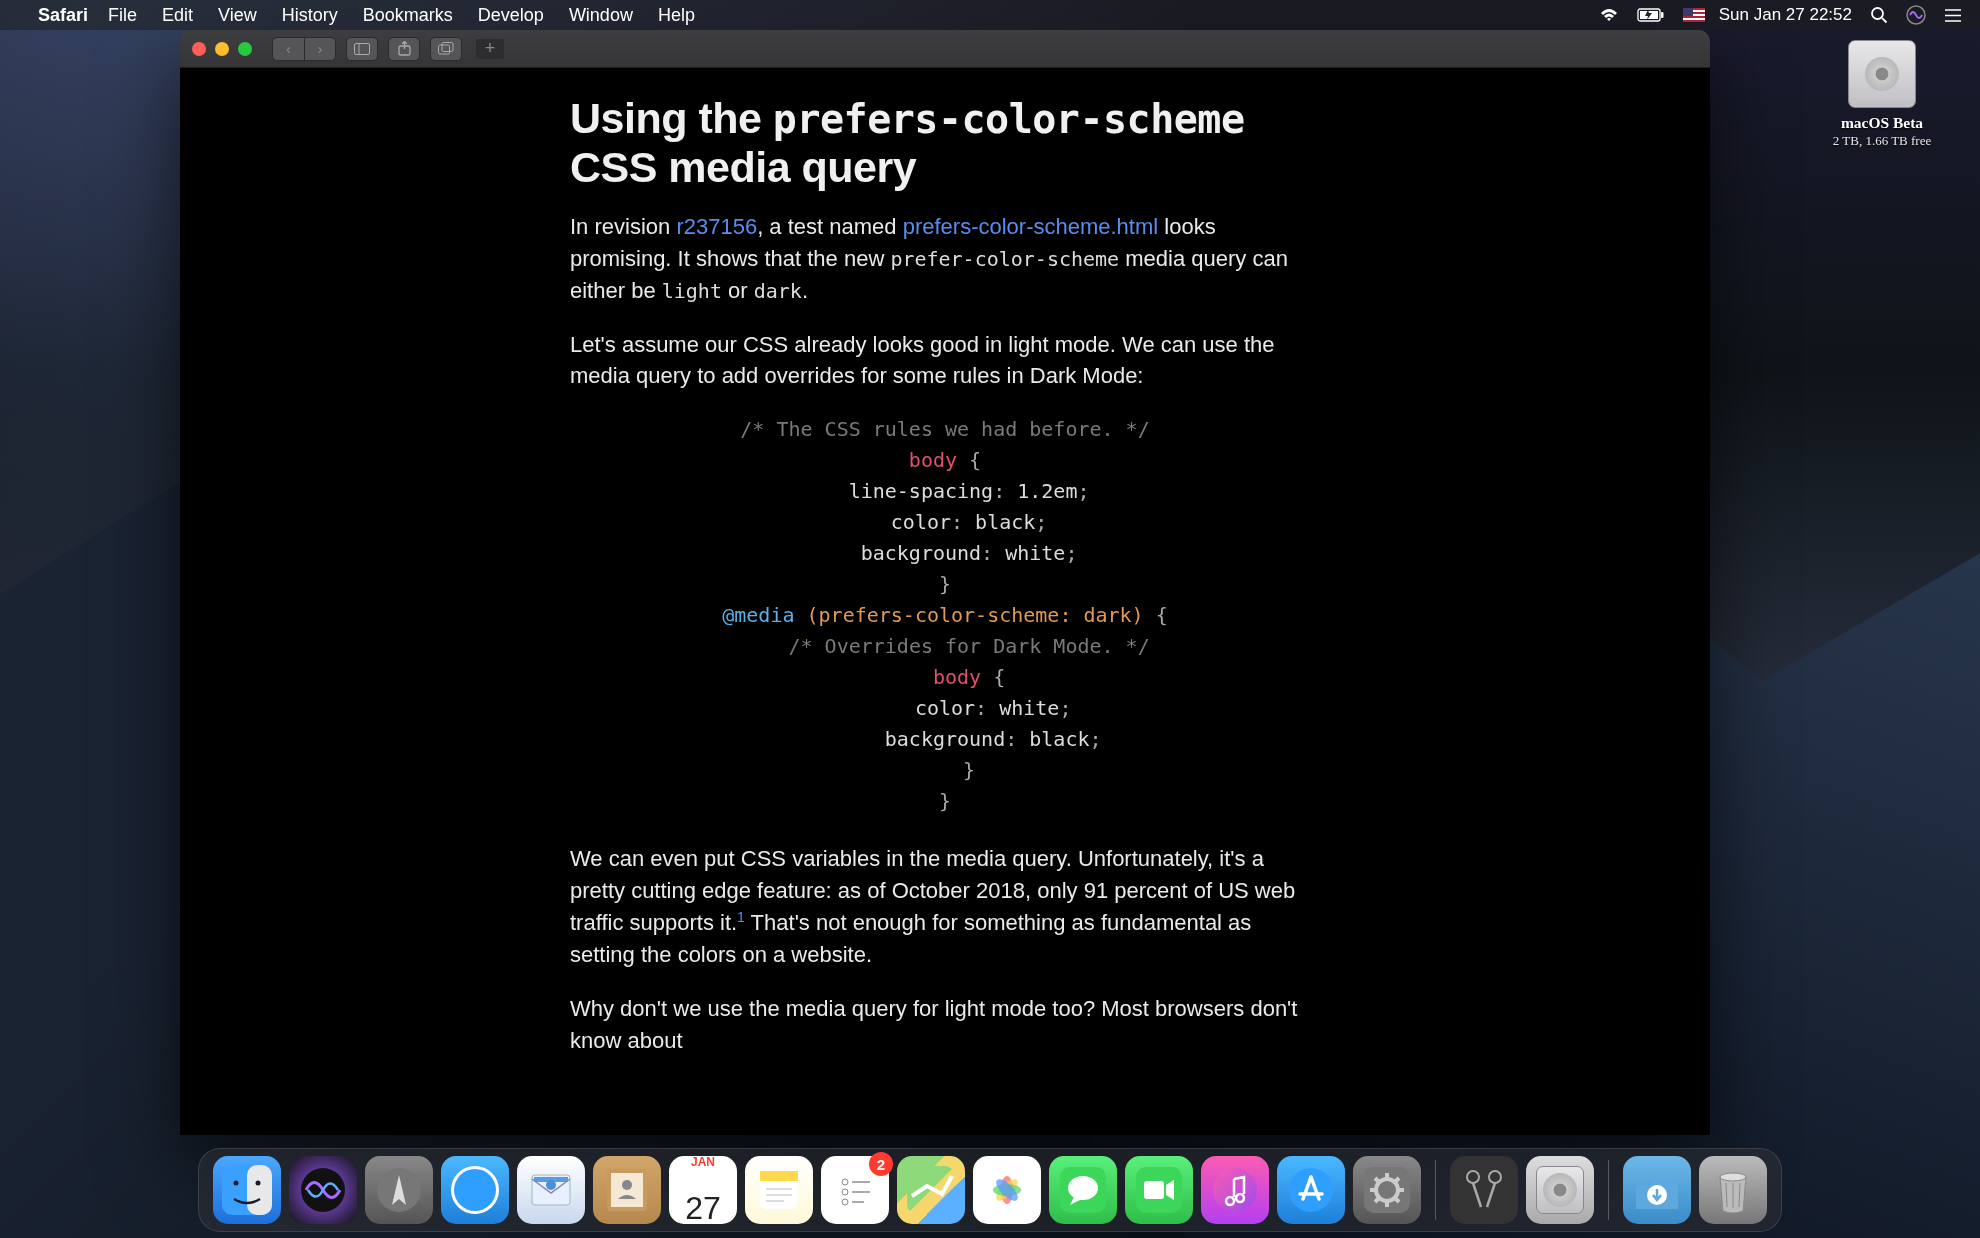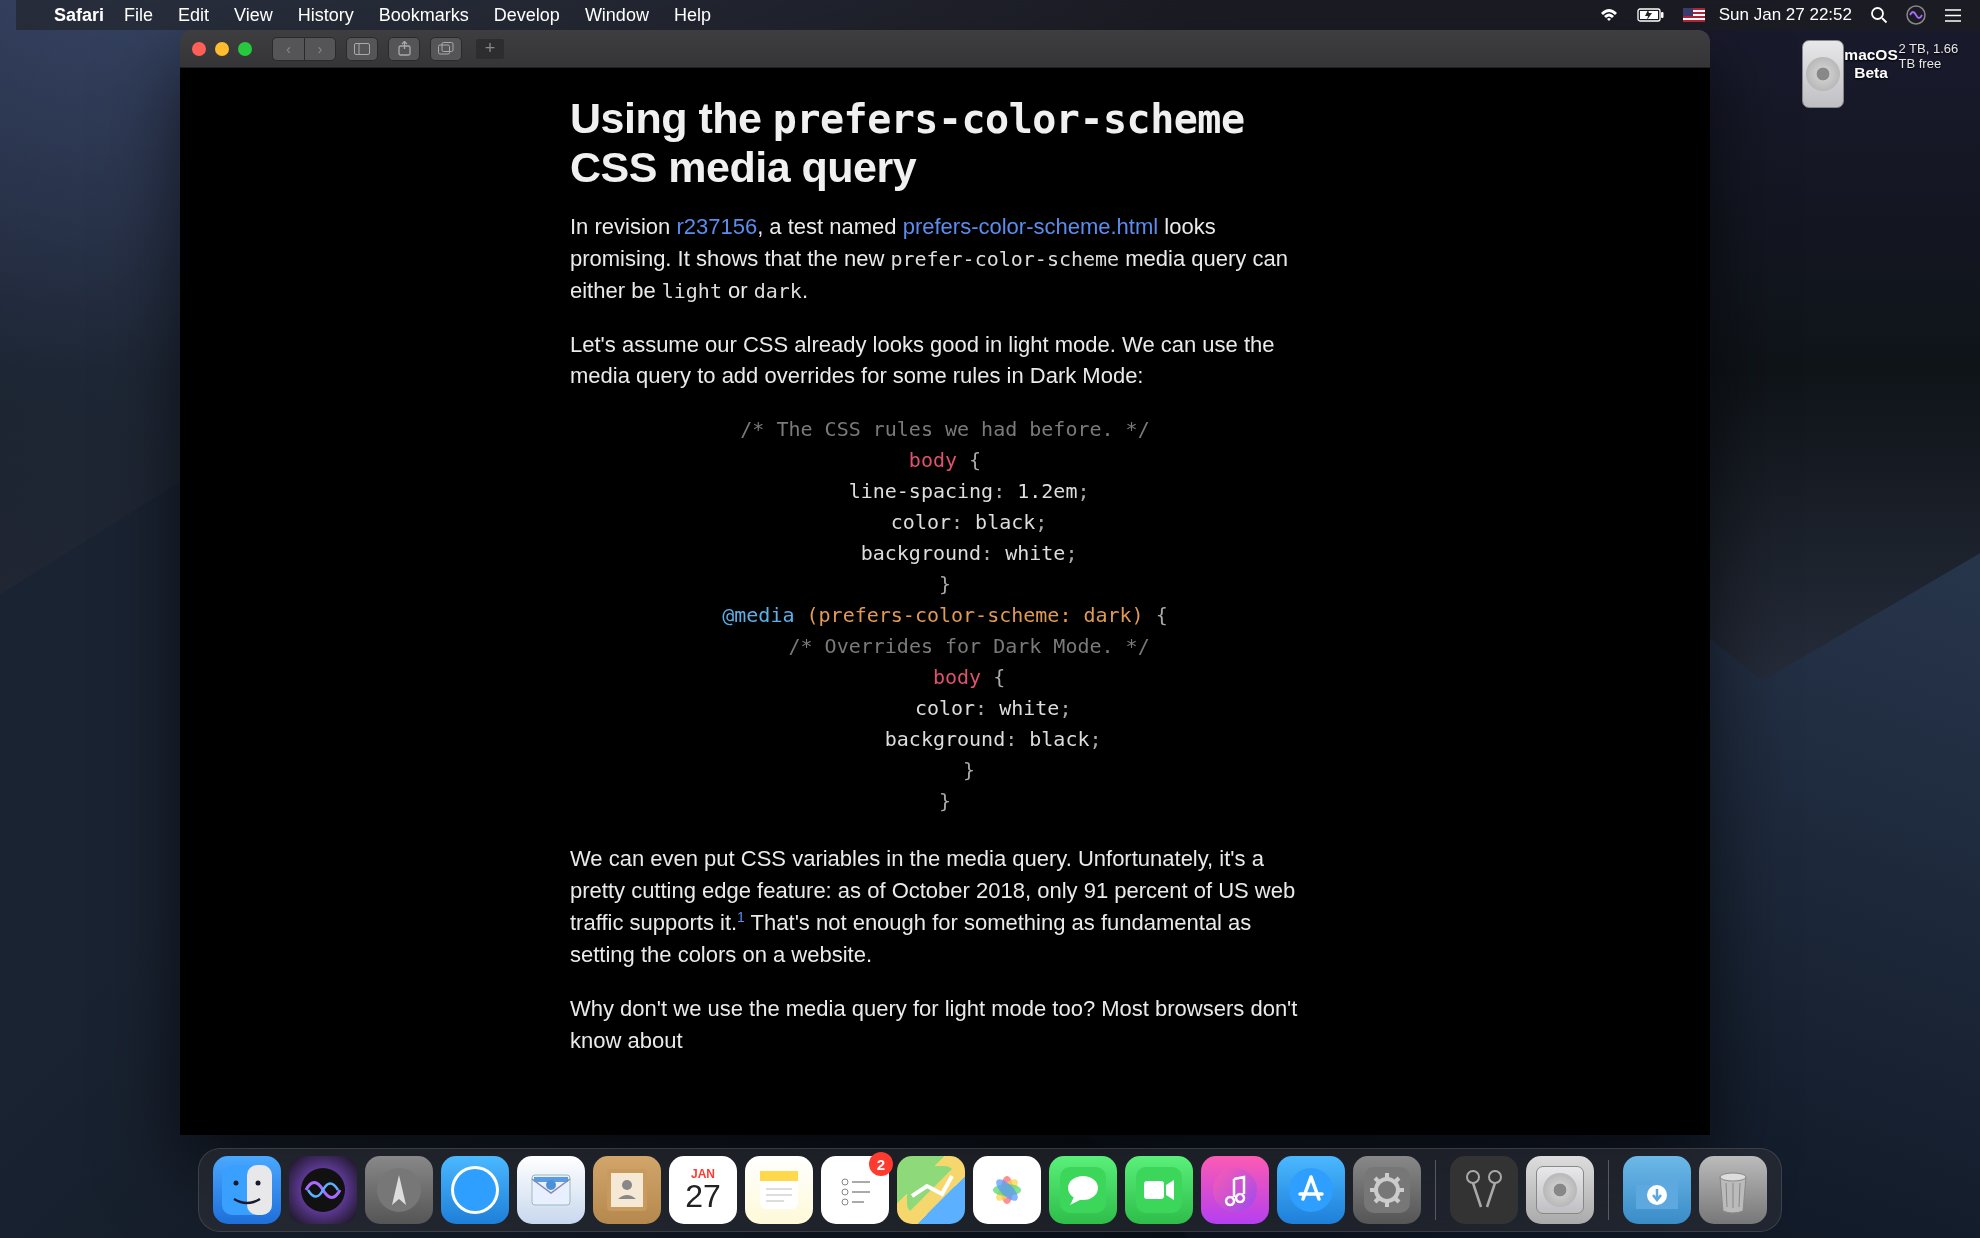--- a/index.html
+++ b/index.html
@@ -30,21 +30,21 @@
 .mountain2 {
   position: absolute; bottom: 0; right: -5%;
   width: 80%; height: 75%;
   background: linear-gradient(200deg, #2b3a52 10%, #0d1420 80%);
   clip-path: polygon(0 100%, 20% 30%, 55% 5%, 80% 40%, 100% 20%, 100% 100%);
 }
 .sky { position:absolute; inset:0; background: radial-gradient(ellipse at 10% -10%, #3a4a6b 0%, transparent 40%); }
 
 
 .menubar {
-  position: absolute; top: 0; left: 16px; right: 0;
+  position: absolute; top: 0; left: 0; right: 0;
   height: 30px;
   background: rgba(30,30,30,0.55);
   backdrop-filter: blur(20px);
   display: flex; align-items: center;
   padding: 0 18px;
   font-size: 18px;
   z-index: 100;
 }
 .menubar .apple { font-size: 20px; margin-right: 20px; }
 .menubar .app-name { font-weight: 700; margin-right: 20px; }
@@ -176,23 +176,24 @@
 .sup { color: #5b8def; font-size: 14px; vertical-align: super;}
 
 
 .desktop-icons {
   position: absolute;
   top: 40px; right: 18px;
   width: 160px;
   z-index: 10;
 }
 .disk-icon {
-  display: flex; flex-direction: row; 
+  display: flex; flex-direction: column; align-items: center;
   margin-bottom: 28px;
   cursor: default;
+  font-family: Liberation Serif, serif;
 }
 .disk-img {
   width: 68px; height: 68px;
   background: linear-gradient(#e8e8ea, #bfbfc4);
   border-radius: 7px;
   position: relative;
   border: 1px solid #888;
 }
 .disk-img::before {
   content:''; position:absolute; left:50%; top:50%;
@@ -241,21 +242,21 @@
 .di-photos{background:#fff;}
 .di-msg{background:linear-gradient(#59f07a,#2fbd4a);}
 .di-ft{background:linear-gradient(#59f07a,#2fbd4a);}
 .di-music{background:linear-gradient(#fc5bb2,#b53ff0);}
 .di-store{background:linear-gradient(#4ab8ff,#1e7fd9);}
 .di-prefs{background:linear-gradient(#888,#555);}
 .di-config{background:#333;}
 .di-drive2{background:linear-gradient(#ddd,#aaa);}
 .di-dl{background:linear-gradient(#6cb8e8,#3a8cc8);}
 .di-trash{background:linear-gradient(#bbb,#777);}
-.cal-icon{display:flex;flex-direction:column;align-items:center;justify-content:center;width:100%;height:100%;}
+.cal-icon{display:flex;flex-direction:column;align-items:center;justify-content:space-between;width:100%;height:100%;}
 .cal-top{font-size:12px;color:#ff3b30;font-weight:600;line-height:1;}
 .cal-day{font-size:32px;color:#222;font-weight:400;line-height:1;}
 </style>
 </head>
 <body>
 
 <div class="desktop-bg">
   <div class="sky"></div>
   <div class="mountain2"></div>
   <div class="mountain1"></div>

